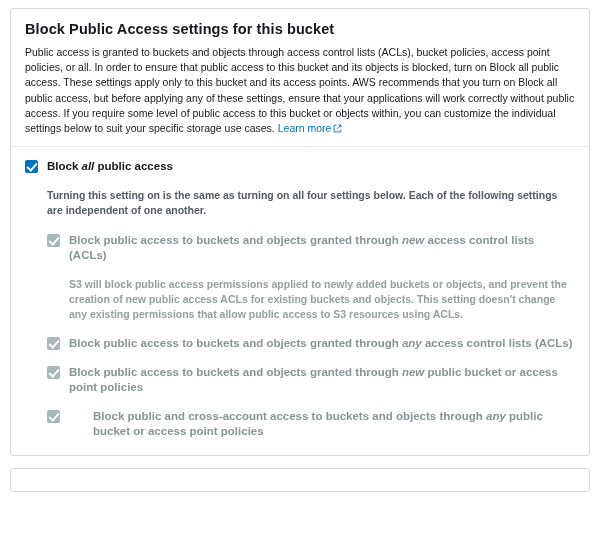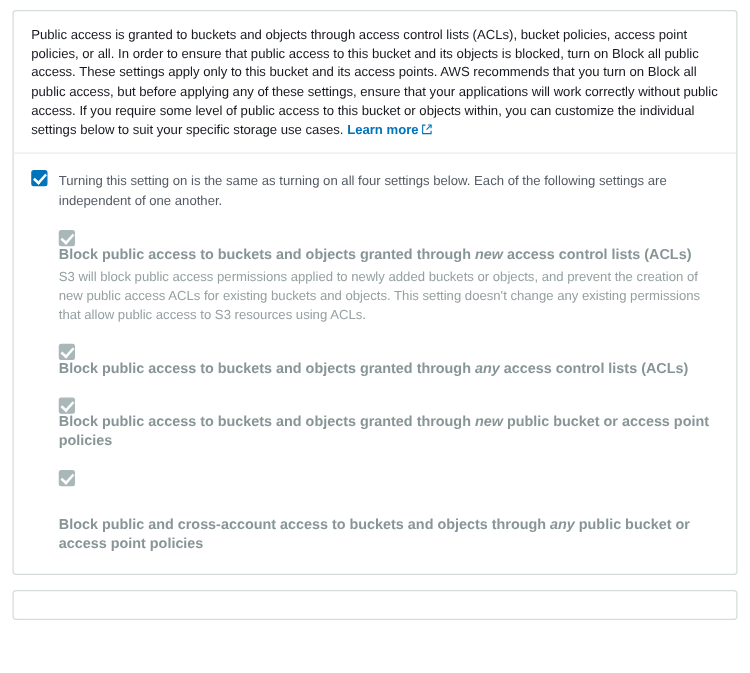--- a/index.html
+++ b/index.html
@@ -36,21 +36,21 @@
     letter-spacing: 0.1px;
   }
   .card-desc {
     font-size: 10.5px;
     line-height: 1.45;
     color: #16191f;
   }
   .link {
     color: #0073bb;
     text-decoration: none;
-    font-weight: bold;
+    font-weight: normal;
     cursor: pointer;
   }
   .ext-icon {
     display: inline-block;
     width: 9px;
     height: 9px;
     vertical-align: -1px;
     margin-left: 2px;
   }
   .divider {
@@ -100,55 +100,58 @@
     font-weight: bold;
     color: #16191f;
     line-height: 1.3;
   }
   .cb-label.dim { color: #879596; }
   .cb-label .ital { font-style: italic; font-weight: bold; }
   .cb-sub {
     font-size: 10.5px;
     line-height: 1.45;
     color: #545b64;
-    margin-top: 3px;
+    margin-top: 14px;
+    font-weight: bold;
   }
   .cb-sub.dim { color: #95a0a1; }
   .top-row { margin-bottom: 0; }
   .sub-list {
     margin-top: 14px;
     padding-left: 22px;
   }
-  .sub-item { margin-bottom: 14px; flex-direction: column; }
+  .sub-item { margin-bottom: 14px; }
   .sub-item:last-child { margin-bottom: 0; gap: 24px; }
 </style>
 </head>
 <body>
 
 <div class="page">
 
   <section class="card">
     <div class="card-header">
+      <h2 class="card-title">Block Public Access settings for this bucket</h2>
       <div class="card-desc">
         <span>Public access is granted to buckets and objects through access control lists (ACLs), bucket policies, access point policies, or all. In order to ensure that public access to this bucket and its objects is blocked, turn on Block all public access. These settings apply only to this bucket and its access points. AWS recommends that you turn on Block all public access, but before applying any of these settings, ensure that your applications will work correctly without public access. If you require some level of public access to this bucket or objects within, you can customize the individual settings below to suit your specific storage use cases.</span>
         <a class="link" href="#"><span>Learn more</span><svg class="ext-icon" viewBox="0 0 16 16" fill="none" stroke="#0073bb" stroke-width="1.6">
               <path d="M6 2H2v12h12v-4"></path>
               <path d="M9.5 1.8H14v4.5"></path>
               <path d="M14 2L7.5 8.5"></path>
             </svg></a>
       </div>
     </div>
     <hr class="divider">
     <div class="card-body">
 
       <div class="cb-row top-row">
         <span class="cb-box checked">
             <span class="tick"></span>
           </span>
         <span class="cb-text">
+          <span class="cb-label"><span>Block </span><span class="ital">all</span><span> public access</span></span>
           <div class="cb-sub">Turning this setting on is the same as turning on all four settings below. Each of the following settings are independent of one another.</div>
         </span>
       </div>
 
       <div class="sub-list">
 
         <div class="cb-row sub-item">
           <span class="cb-box checked-disabled">
               <span class="tick"></span>
             </span>

